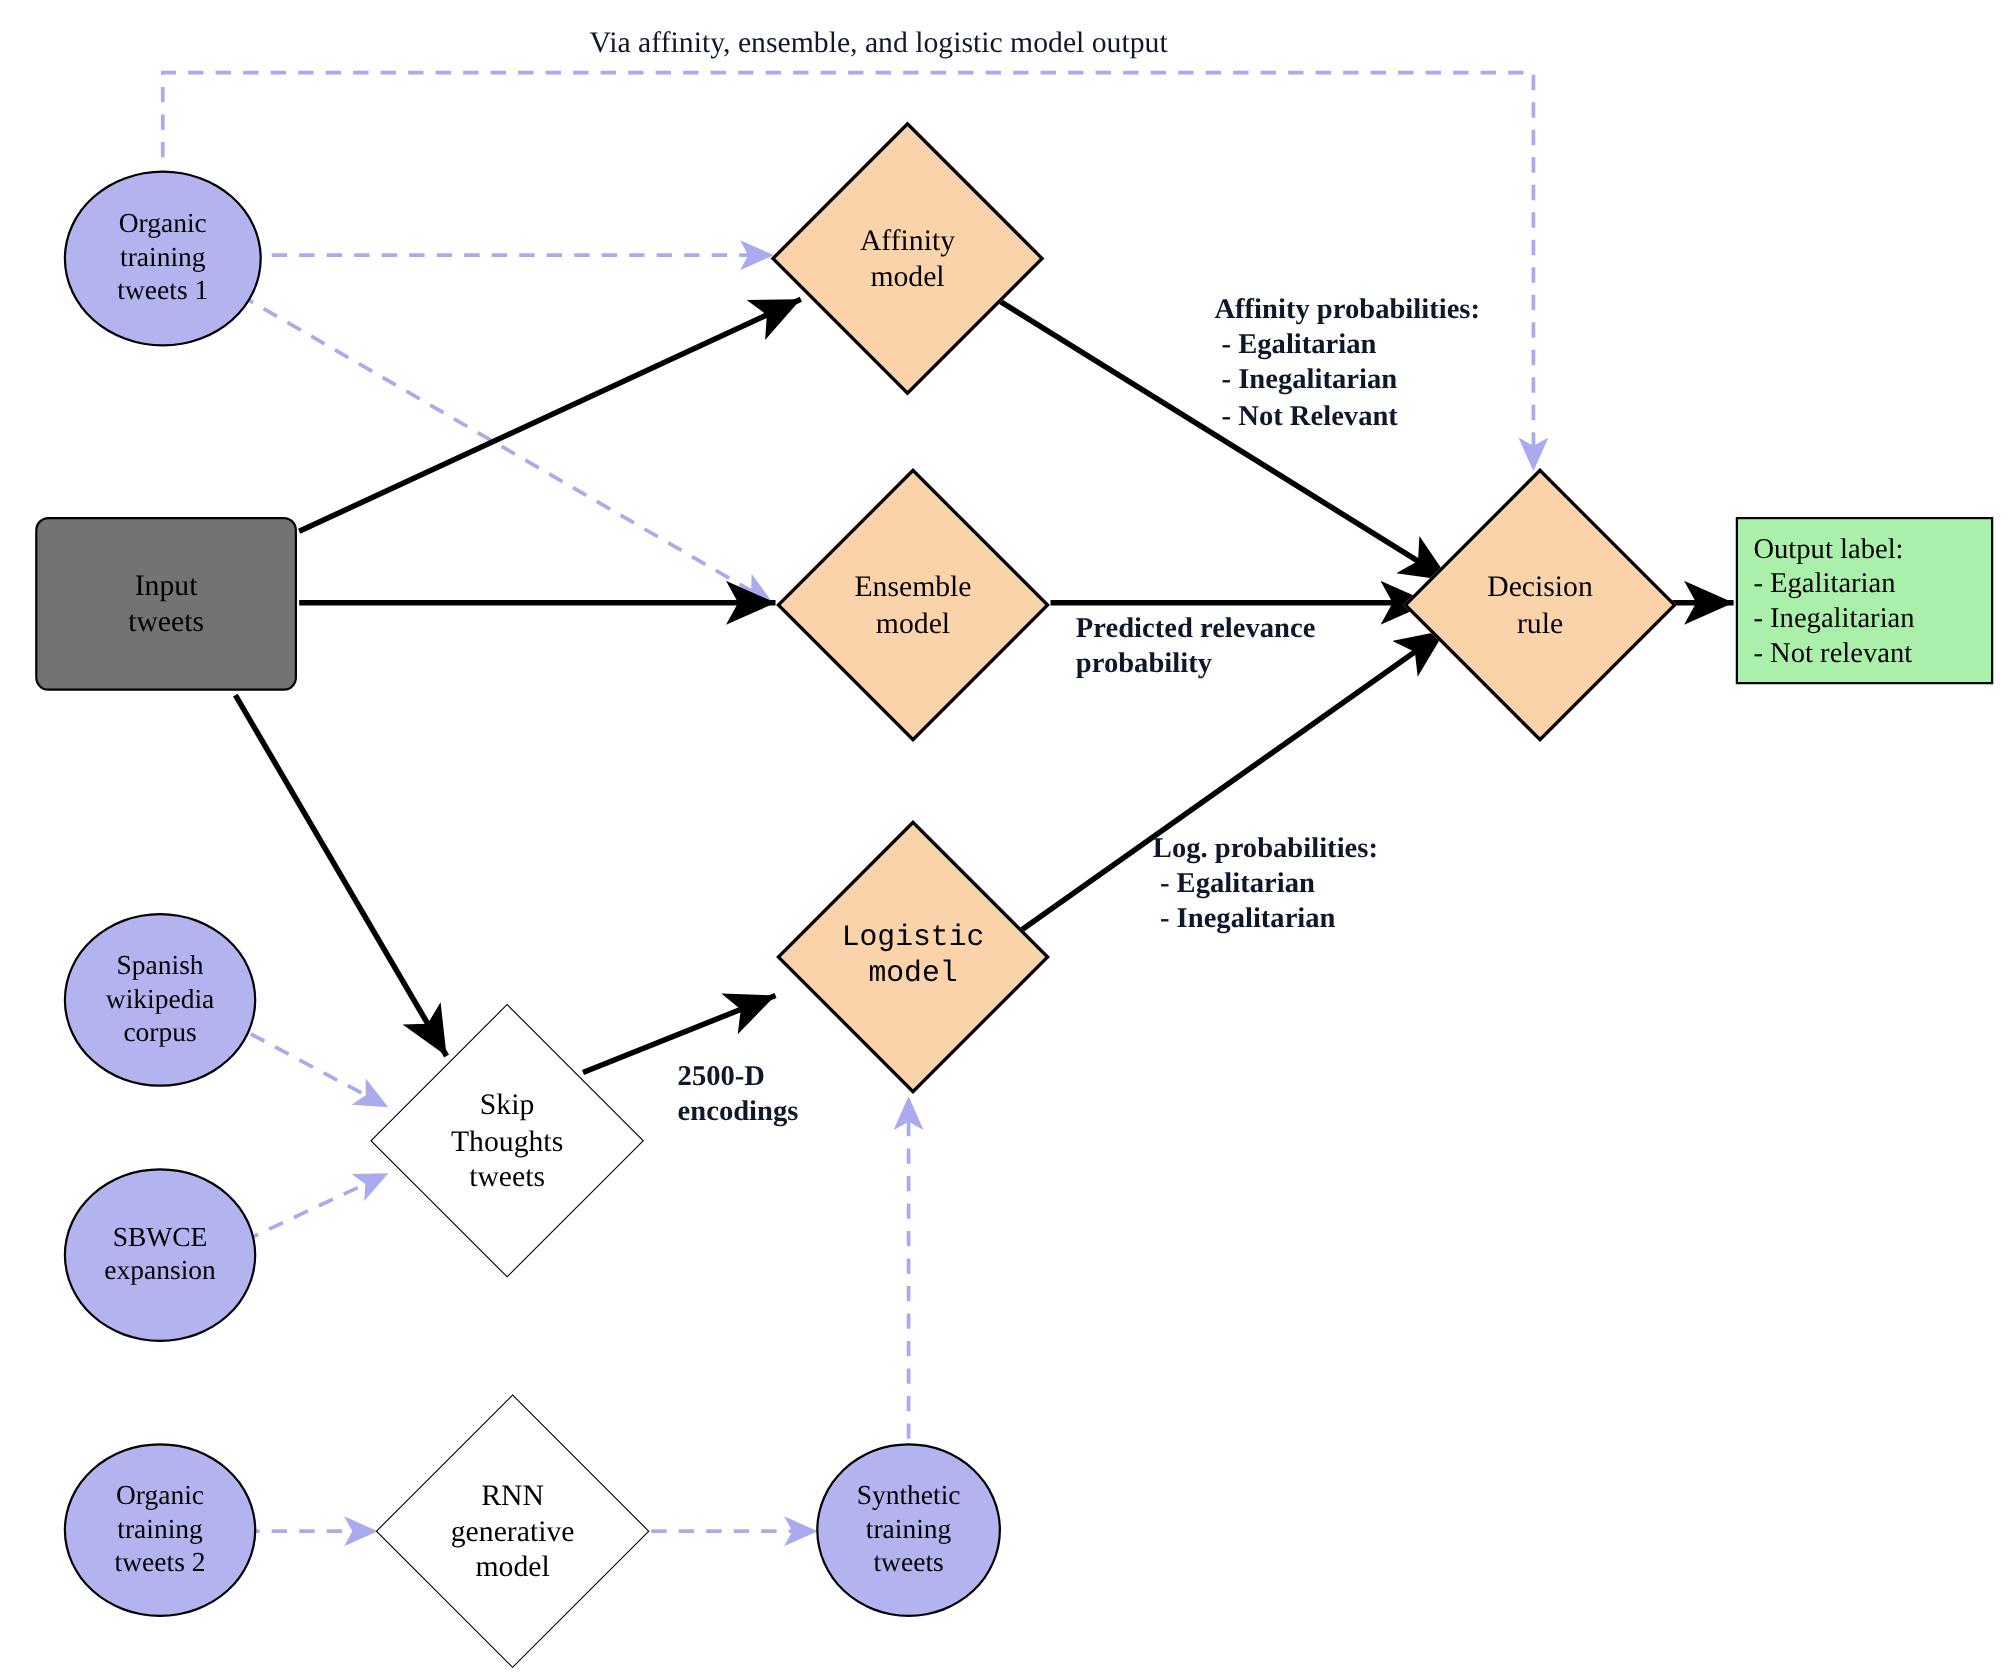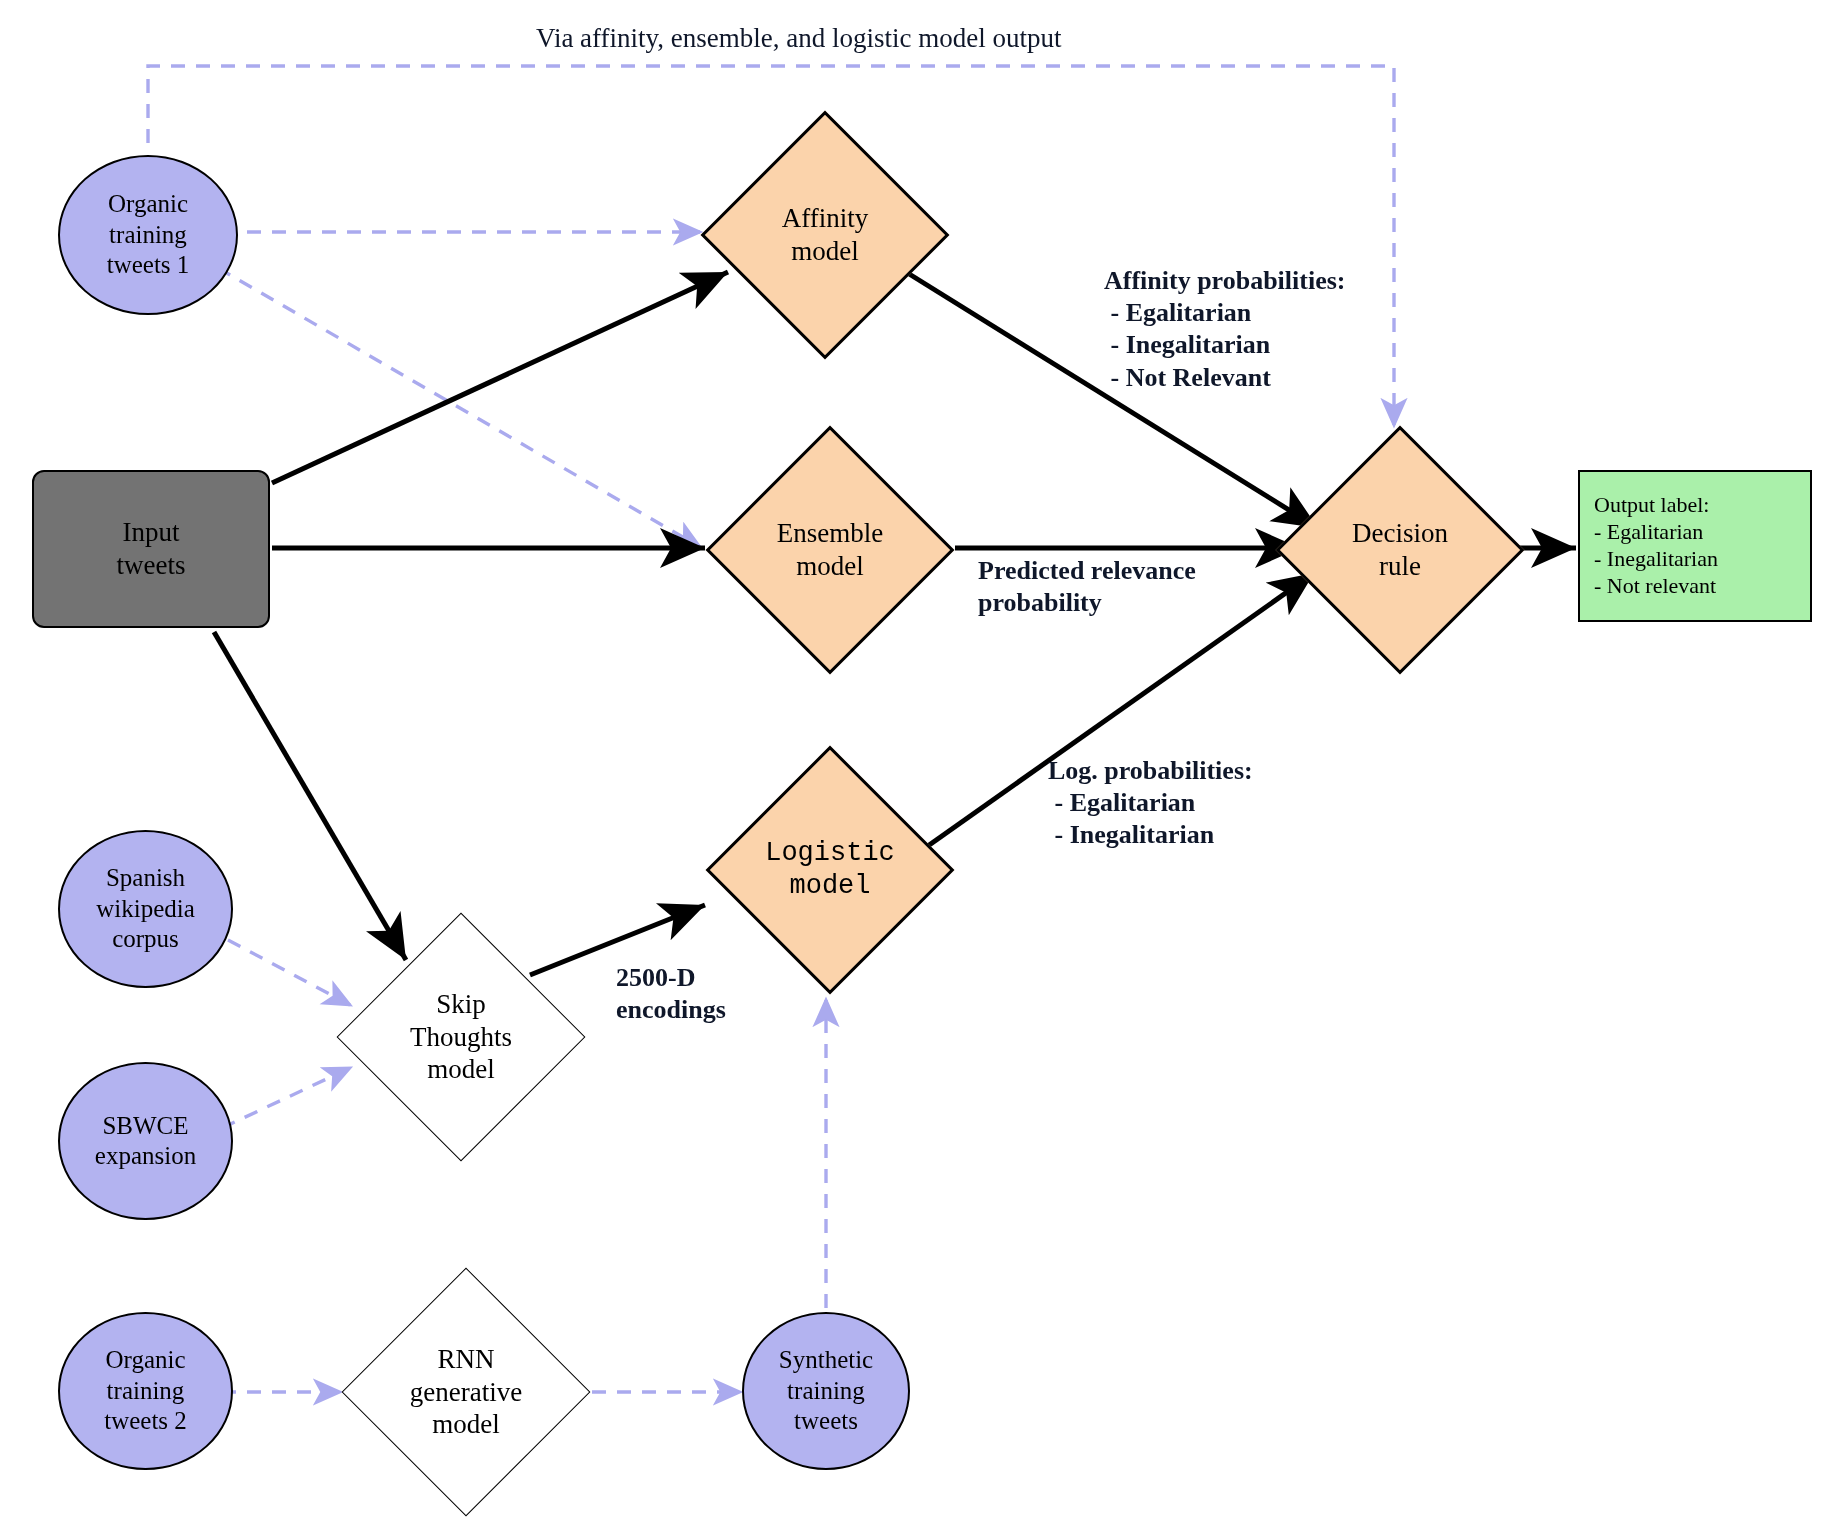--- a/index.html
+++ b/index.html
@@ -164,42 +164,42 @@
 model</span>
   </div>
 
   <div class="node diamond orange" style="left:1275px; top:425px; width:250px; height:250px;">
     <span class="dshape" style="width:176px; height:176px;"></span>
     <span class="lbl" style="white-space:pre-line;">Decision
 rule</span>
   </div>
 
   <div class="node grect" style="left:1578px; top:470px; width:234px; height:152px;">
-    <span class="lbl" style="white-space:pre-line; font-size:22px;">Output label:
+    <span class="lbl" style="white-space:pre-line; font-size:26px;">Output label:
  - Egalitarian
  - Inegalitarian
  - Not relevant</span>
   </div>
 
   <div class="node ellipse" style="left:58px; top:1062px; width:175px; height:158px;">
     <span class="lbl" style="white-space:pre-line;">SBWCE
 expansion</span>
   </div>
 
   <div class="node ellipse" style="left:58px; top:830px; width:175px; height:158px;">
     <span class="lbl" style="white-space:pre-line;">Spanish
 wikipedia
 corpus</span>
   </div>
 
   <div class="node diamond white" style="left:336px; top:912px; width:250px; height:250px;">
     <span class="dshape" style="width:176px; height:176px;"></span>
     <span class="lbl" style="white-space:pre-line;">Skip
 Thoughts
-model</span>
+tweets</span>
   </div>
 
   <div class="node ellipse" style="left:58px; top:1312px; width:175px; height:158px;">
     <span class="lbl" style="white-space:pre-line;">Organic
 training
 tweets 2</span>
   </div>
 
   <div class="node diamond white" style="left:341px; top:1267px; width:250px; height:250px;">
     <span class="dshape" style="width:176px; height:176px;"></span>

